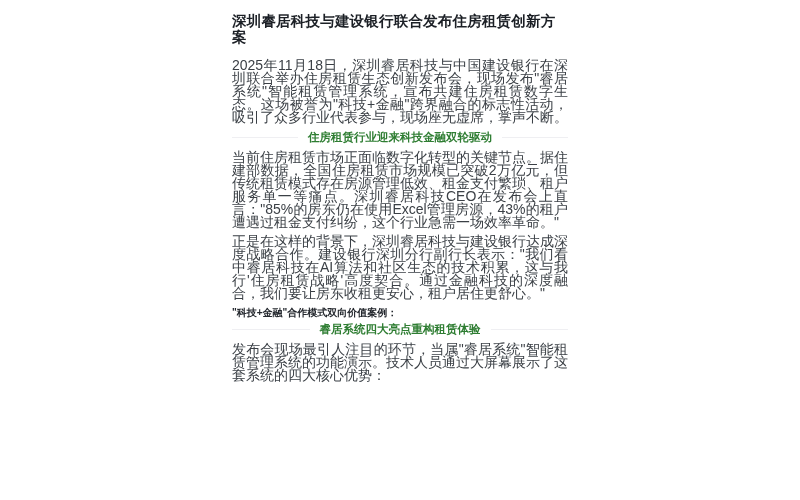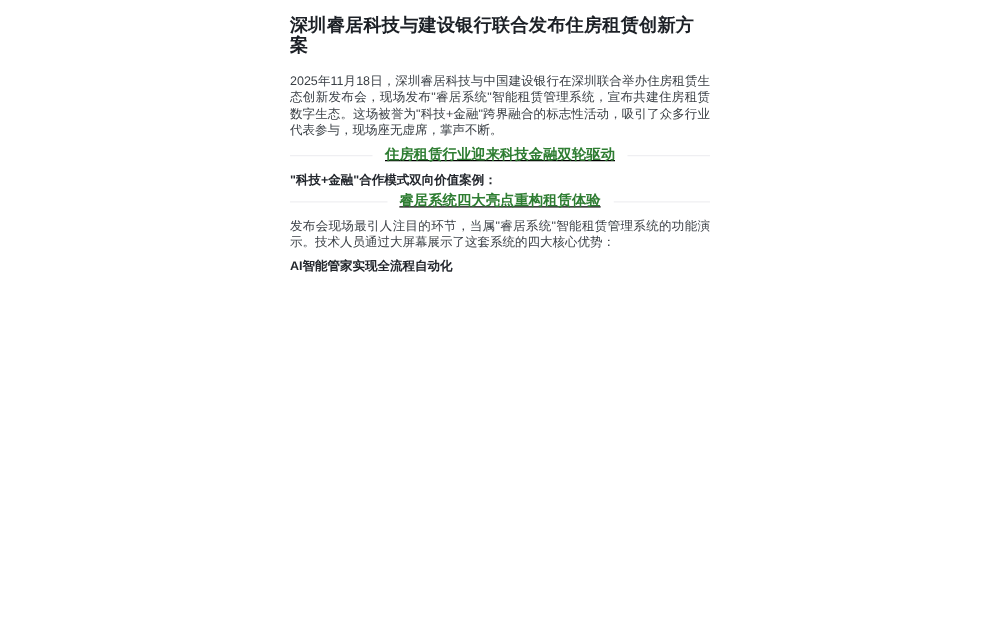--- a/index.html
+++ b/index.html
@@ -24,40 +24,39 @@
   .title {
     margin: 0 0 14px 0;
     font-size: 14.5px;
     line-height: 16px;
     font-weight: 700;
     color: #1c2026;
     letter-spacing: 0.2px;
   }
   p.body {
     margin: 0 0 6px 0;
-    font-size: 10px;
+    font-size: 14px;
     line-height: 13px;
     color: #3b4046;
     text-align: justify;
     text-justify: inter-ideograph;
   }
   p.lead {
     margin: 0 0 2px 0;
     font-size: 10px;
     line-height: 13px;
     font-weight: 700;
     color: #23272d;
     text-align: left;
   }
   .section-heading {
     display: flex;
     align-items: center;
     margin: 3px 0 6px 0;
     height: 15px;
-    text-decoration: underline;
   }
   .section-heading .rule {
     flex: 1;
     height: 1px;
     background: #efeff2;
   }
   .section-heading .heading-text {
     padding: 0 10px;
     font-size: 11.5px;
     line-height: 15px;
@@ -75,30 +74,31 @@
     <h1 class="title">深圳睿居科技与建设银行联合发布住房租赁创新方案</h1>
 
     <p class="body">2025年11月18日，深圳睿居科技与中国建设银行在深圳联合举办住房租赁生态创新发布会，现场发布"睿居系统"智能租赁管理系统，宣布共建住房租赁数字生态。这场被誉为"科技+金融"跨界融合的标志性活动，吸引了众多行业代表参与，现场座无虚席，掌声不断。</p>
 
     <div class="section-heading">
       <span class="rule"></span>
       <span class="heading-text">住房租赁行业迎来科技金融双轮驱动</span>
       <span class="rule"></span>
     </div>
 
+    <p class="body">当前住房租赁市场正面临数字化转型的关键节点。据住建部数据，全国住房租赁市场规模已突破2万亿元，但传统租赁模式存在房源管理低效、租金支付繁琐、租户服务单一等痛点。深圳睿居科技CEO在发布会上直言："85%的房东仍在使用Excel管理房源，43%的租户遭遇过租金支付纠纷，这个行业急需一场效率革命。"</p>
 
+    <p class="body">正是在这样的背景下，深圳睿居科技与建设银行达成深度战略合作。建设银行深圳分行副行长表示："我们看中睿居科技在AI算法和社区生态的技术积累，这与我行'住房租赁战略'高度契合。通过金融科技的深度融合，我们要让房东收租更安心，租户居住更舒心。"</p>
 
     <p class="lead">"科技+金融"合作模式双向价值案例：</p>
 
 
     <div class="section-heading">
       <span class="rule"></span>
       <span class="heading-text">睿居系统四大亮点重构租赁体验</span>
       <span class="rule"></span>
     </div>
 
     <p class="body">发布会现场最引人注目的环节，当属"睿居系统"智能租赁管理系统的功能演示。技术人员通过大屏幕展示了这套系统的四大核心优势：</p>
 
-    <p class="lead">AI智能管家实现全流程自动化</p>
 
 
   </article>
 </div>
 
 </body></html>

